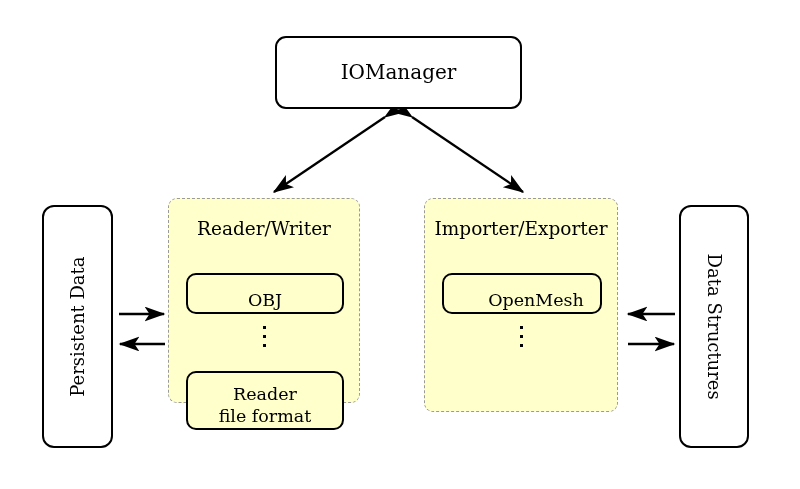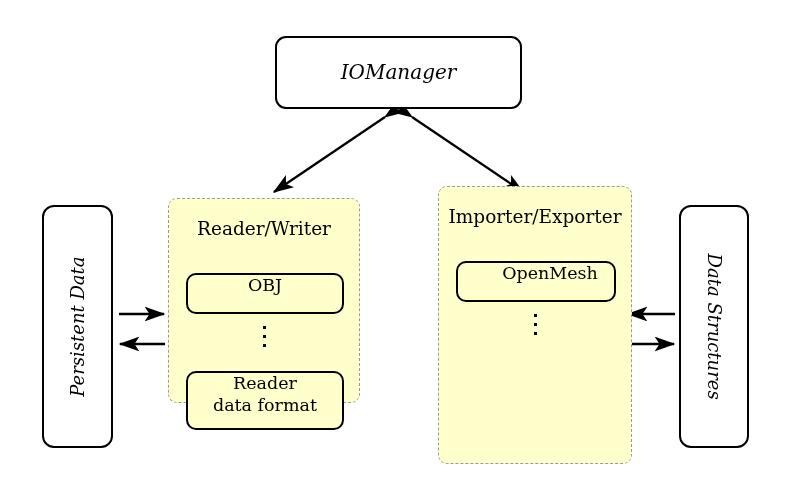--- a/index.html
+++ b/index.html
@@ -36,21 +36,20 @@
   .node {
     position: absolute;
     box-sizing: border-box;
     border: 2.6px solid #000000;
     border-radius: 11px;
     display: flex;
     align-items: center;
     justify-content: center;
     text-align: center;
     line-height: 1.18;
-    font-style: italic;
   }
 
   
   #io-manager {
     left: 275px;
     top: 36px;
     width: 247px;
     height: 73px;
     background: #ffffff;
     font-size: 20px;
@@ -90,44 +89,43 @@
     border-radius: 9px;
   }
   #reader-writer-group {
     left: 168px;
     top: 198px;
     width: 192px;
     height: 205px;
   }
   #importer-exporter-group {
     left: 424px;
-    top: 186px;
+    top: 198px;
     width: 194px;
-    height: 278px;
-    margin-left: 14px;
+    height: 214px;
   }
   .group-title {
     position: absolute;
     left: 0;
     right: 0;
     top: 19px;
     text-align: center;
     font-size: 18.5px;
     white-space: nowrap;
   }
 
   
   .inner-node {
     position: absolute;
     box-sizing: border-box;
     background: #ffffcc;
     border: 2.6px solid #000000;
     border-radius: 10px;
     display: flex;
-    align-items: flex-start;
+    align-items: flex-end;
     justify-content: center;
     text-align: center;
     font-size: 17.5px;
     line-height: 1.25;
   }
   #obj-node {
     left: 17px;  top: 74px;  width: 158px; height: 41px;
   }
   #custom-file-format-node {
     left: 17px;  top: 172px; width: 158px; height: 59px;
@@ -203,21 +201,21 @@
 
     <div class="vdots">
       <span></span>
       <span></span>
       <span></span>
     </div>
 
     <div class="inner-node" id="custom-file-format-node">
       <span>
         <span>Reader</span><br>
-        <span>data format</span>
+        <span>file format</span>
       </span>
     </div>
   </div>
 
   <div class="group-box" id="importer-exporter-group">
     <div class="group-title">Importer/Exporter</div>
 
     <div class="inner-node" id="openmesh-node">
       <span>OpenMesh</span>
     </div>

